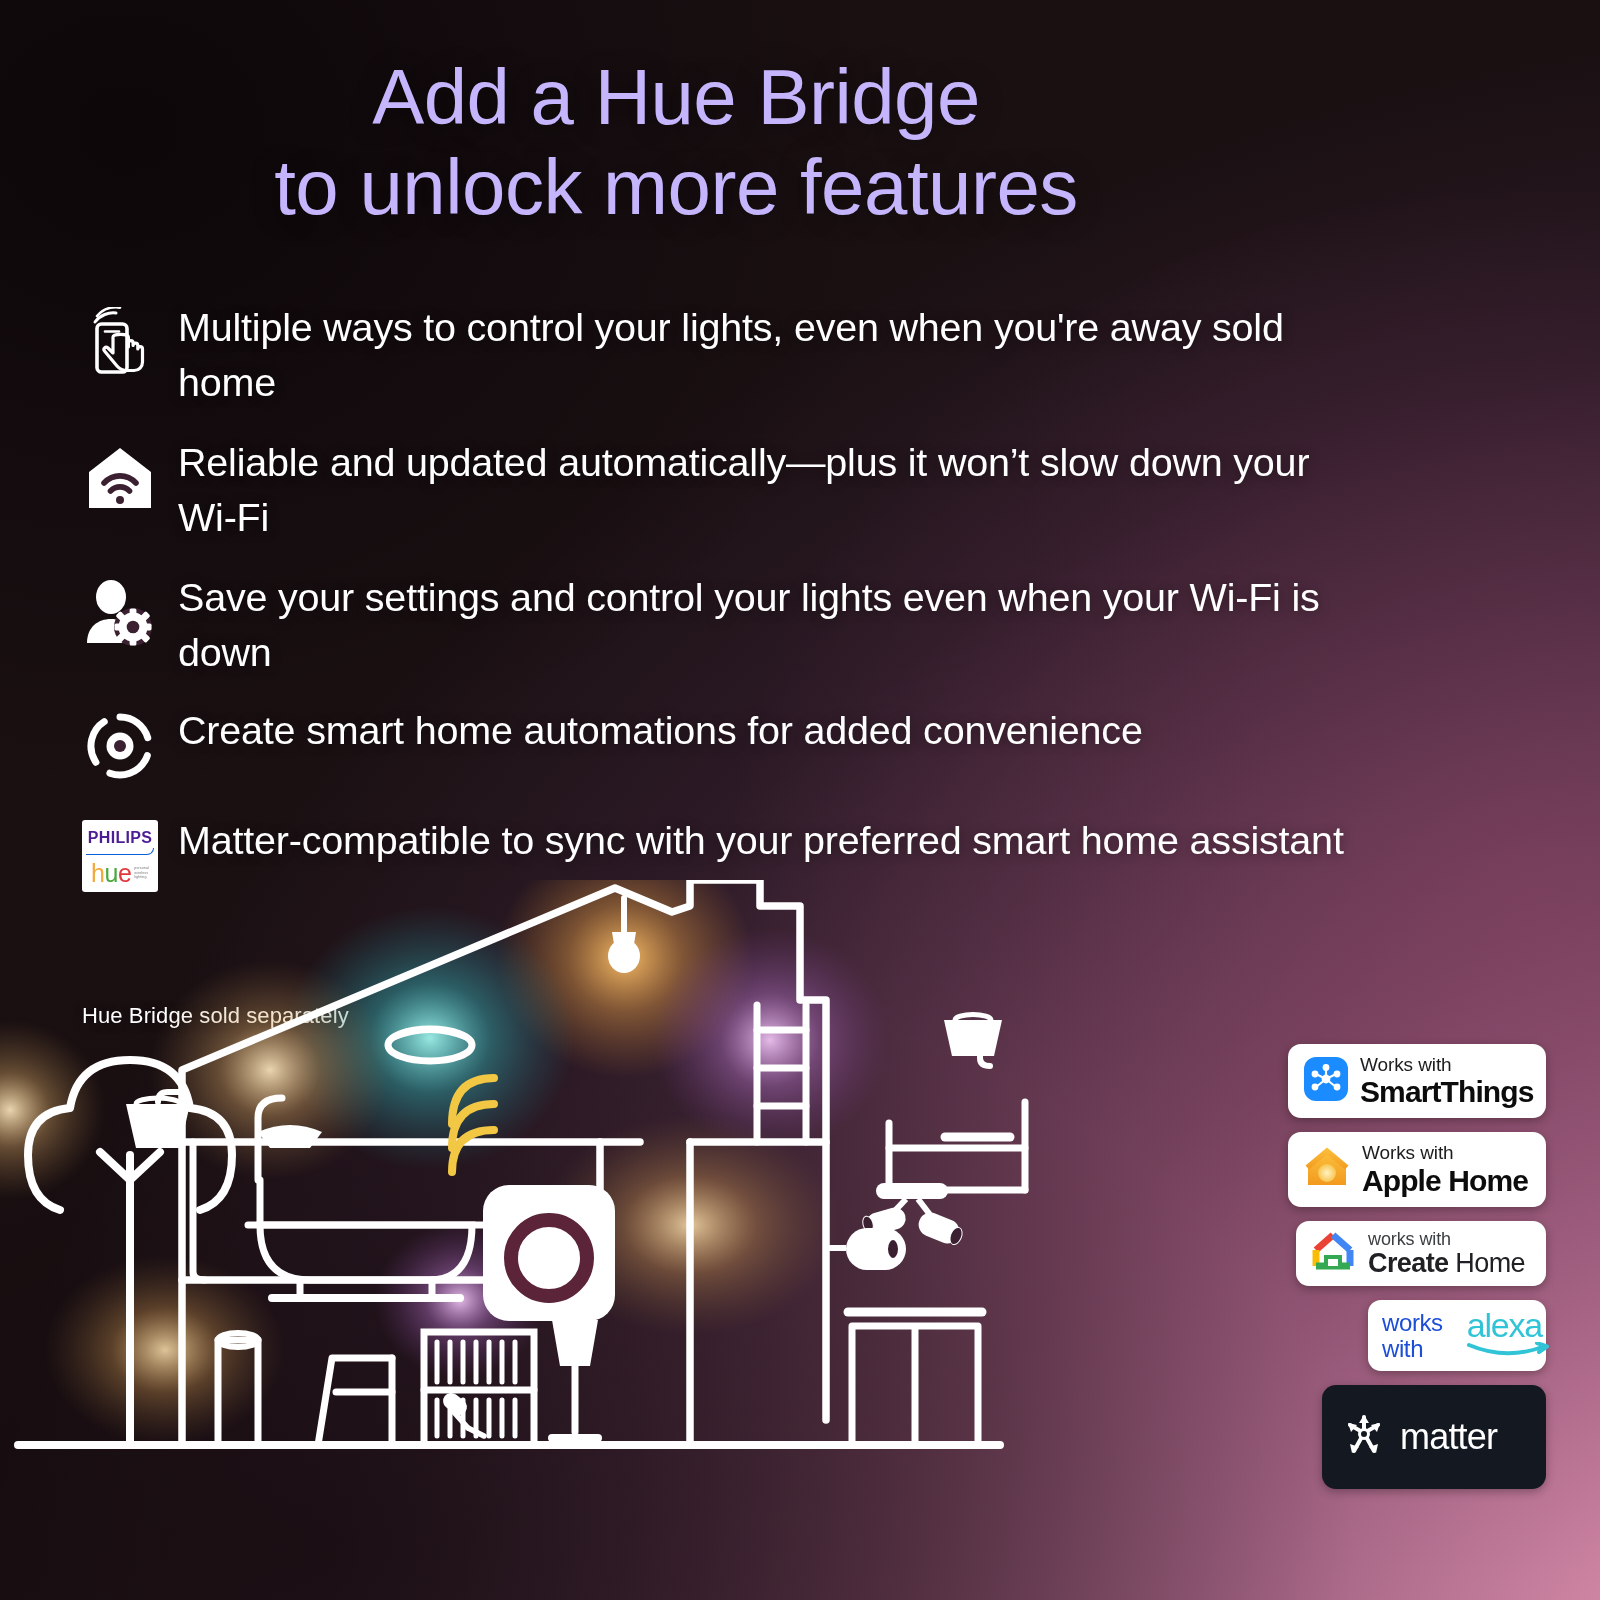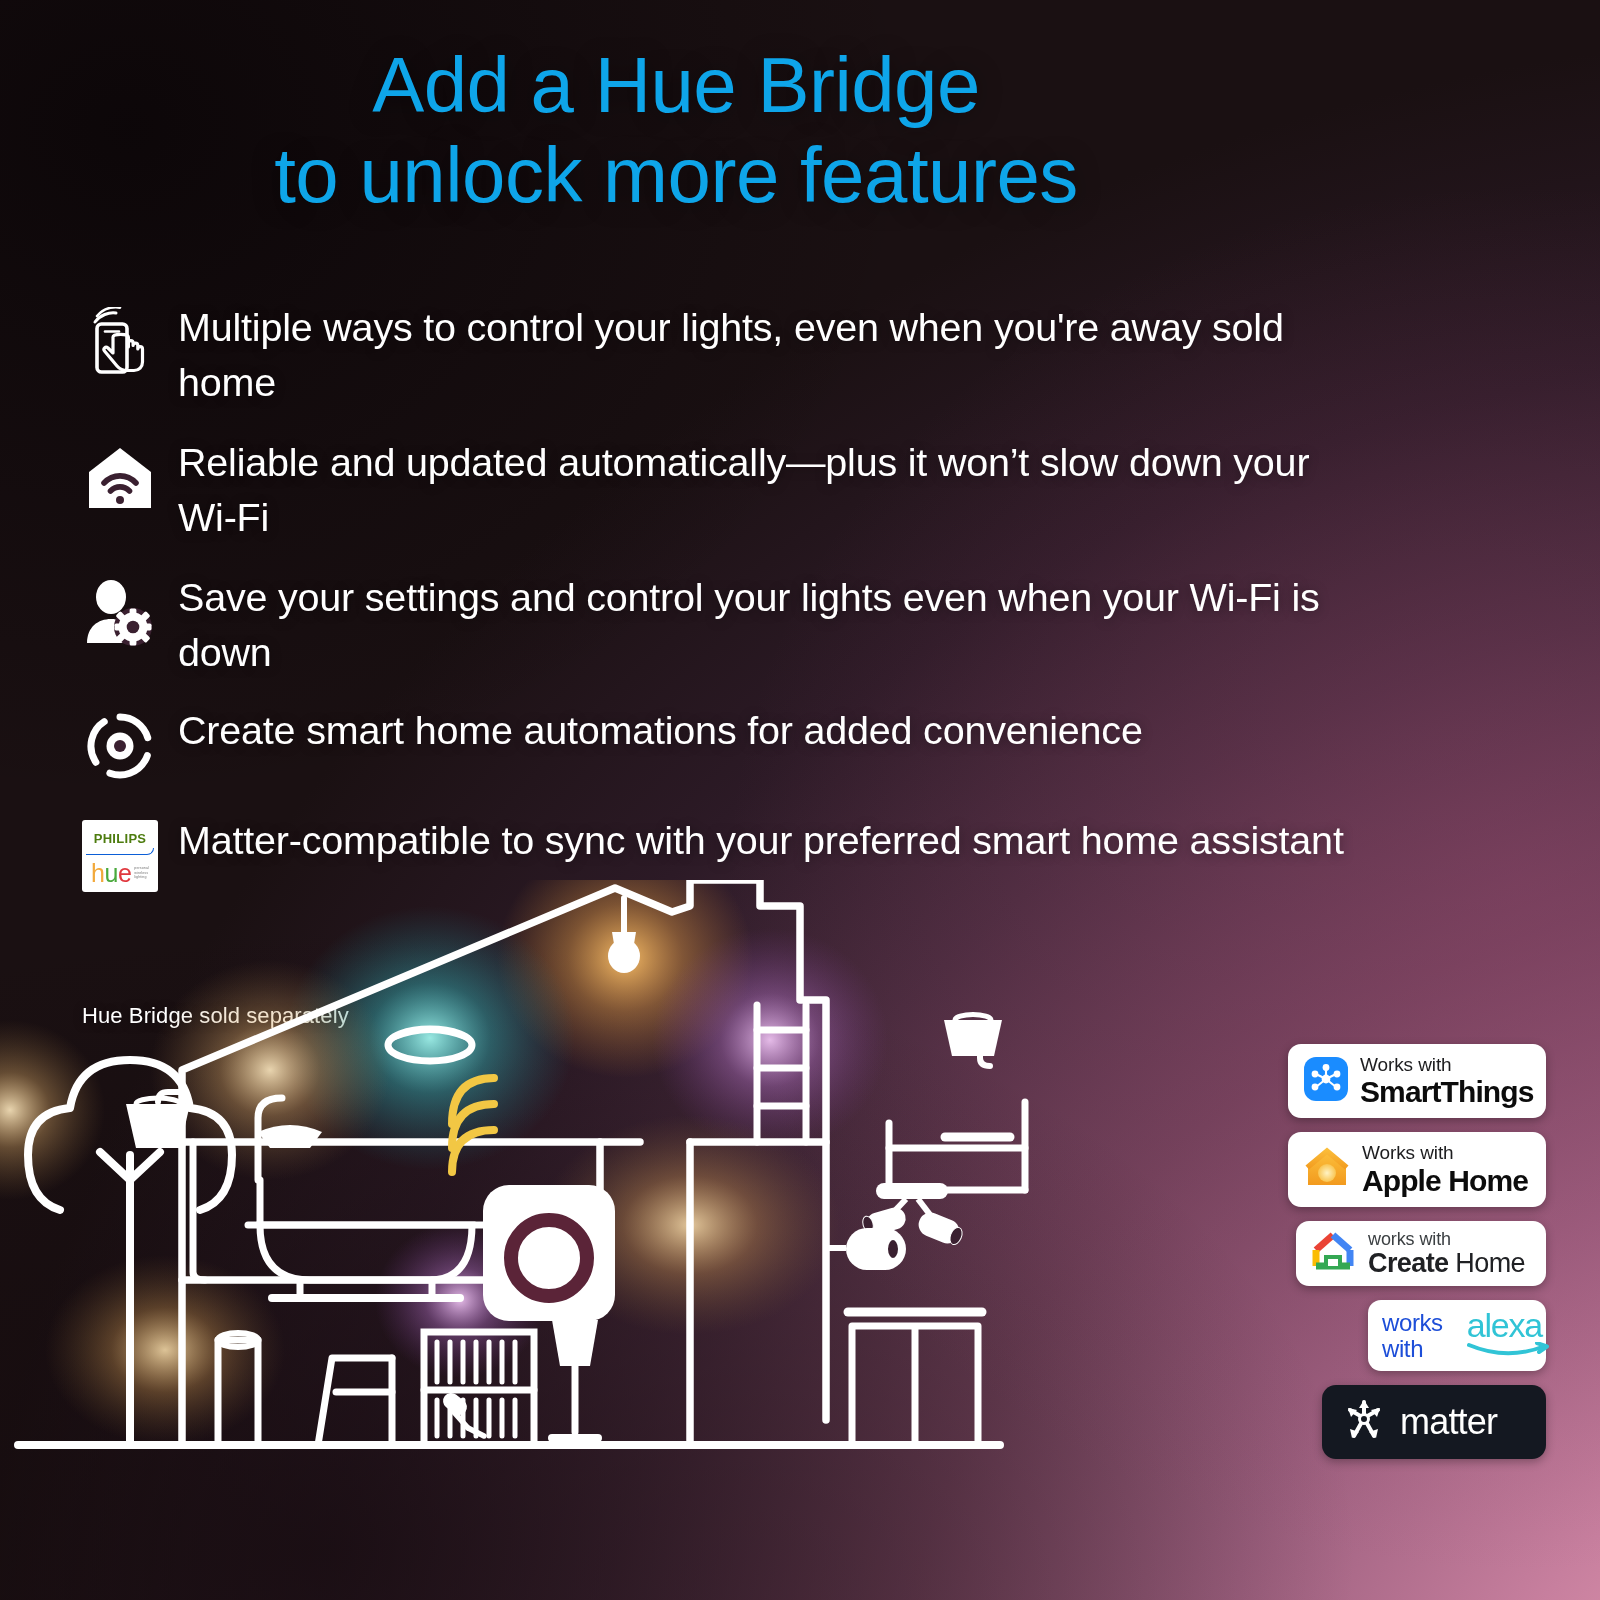--- a/index.html
+++ b/index.html
@@ -18,22 +18,22 @@
   #bg-tint {
     position:absolute; inset:0;
     background:
       radial-gradient(80% 70% at 95% 55%, rgba(150,70,110,.38) 0%, rgba(150,70,110,0) 62%),
       radial-gradient(70% 60% at 8% 8%, rgba(10,5,7,.85) 0%, rgba(10,5,7,0) 70%),
       radial-gradient(90% 55% at 20% 97%, rgba(20,10,13,.72) 0%, rgba(20,10,13,0) 72%);
   }
 
   
   #heading {
-    position:absolute; top:40px; left:0; width:1352px;
-    text-align:center; color:#0ea5e9;
+    position:absolute; top:52px; left:0; width:1352px;
+    text-align:center; color:#c4b5fd;
     font-size:78px; line-height:1.16; font-weight:400;
     letter-spacing:-.5px;
     text-shadow:0 2px 26px rgba(0,0,0,.45);
   }
   #heading .l2 { display:block; }
 
   
   #features { position:absolute; top:300px; left:72px; width:1300px; }
   .feature { display:flex; align-items:flex-start; margin-bottom:22px; }
   .feature .ficon {
@@ -52,21 +52,21 @@
   #f4 { margin-bottom:28px; }
 
   
   .hue-logo {
     width:76px; height:72px; background:#fff; border-radius:3px;
     position:relative; overflow:hidden;
     display:flex; flex-direction:column;
   }
   .hue-logo .philips {
     height:50%; display:flex; align-items:center; justify-content:center;
-    color:#4d7c0f; font-weight:bold; font-size:13px; letter-spacing:.3px;
+    color:#4c1d95; font-weight:bold; font-size:16px; letter-spacing:.3px;
     position:relative;
   }
   .hue-logo .philips::after {
     content:""; position:absolute; left:4px; right:4px; bottom:1px; height:6px;
     border-bottom:1.4px solid #0b5ed7; border-right:1.4px solid #0b5ed7;
     border-bottom-right-radius:9px;
   }
   .hue-logo .huerow {
     height:50%; display:flex; align-items:center; justify-content:center; gap:3px;
     padding-bottom:2px;
@@ -123,21 +123,21 @@
     flex-direction:column; justify-content:center;
   }
   #badge-alexa .divider { width:2px; background:#111; margin:1px 0; }
   #badge-alexa .alexaword {
     padding-left:12px; display:flex; flex-direction:column; justify-content:center;
   }
   #badge-alexa .atext { font-size:34px; color:#31c4d6; line-height:.96; letter-spacing:-1.2px; }
 
   #badge-matter {
     width:224px; background:#141821; border-radius:14px;
-    padding:13px 20px; gap:14px; align-items:center;
+    padding:28px 20px; gap:14px; align-items:center;
   }
   #badge-matter .mtext { color:#fff; font-size:36px; letter-spacing:-.8px; line-height:1; }
 
   .ico { display:block; }
 </style>
 </head>
 <body>
 
 <div id="bg-base"></div>
 <div id="bg-tint"></div>

